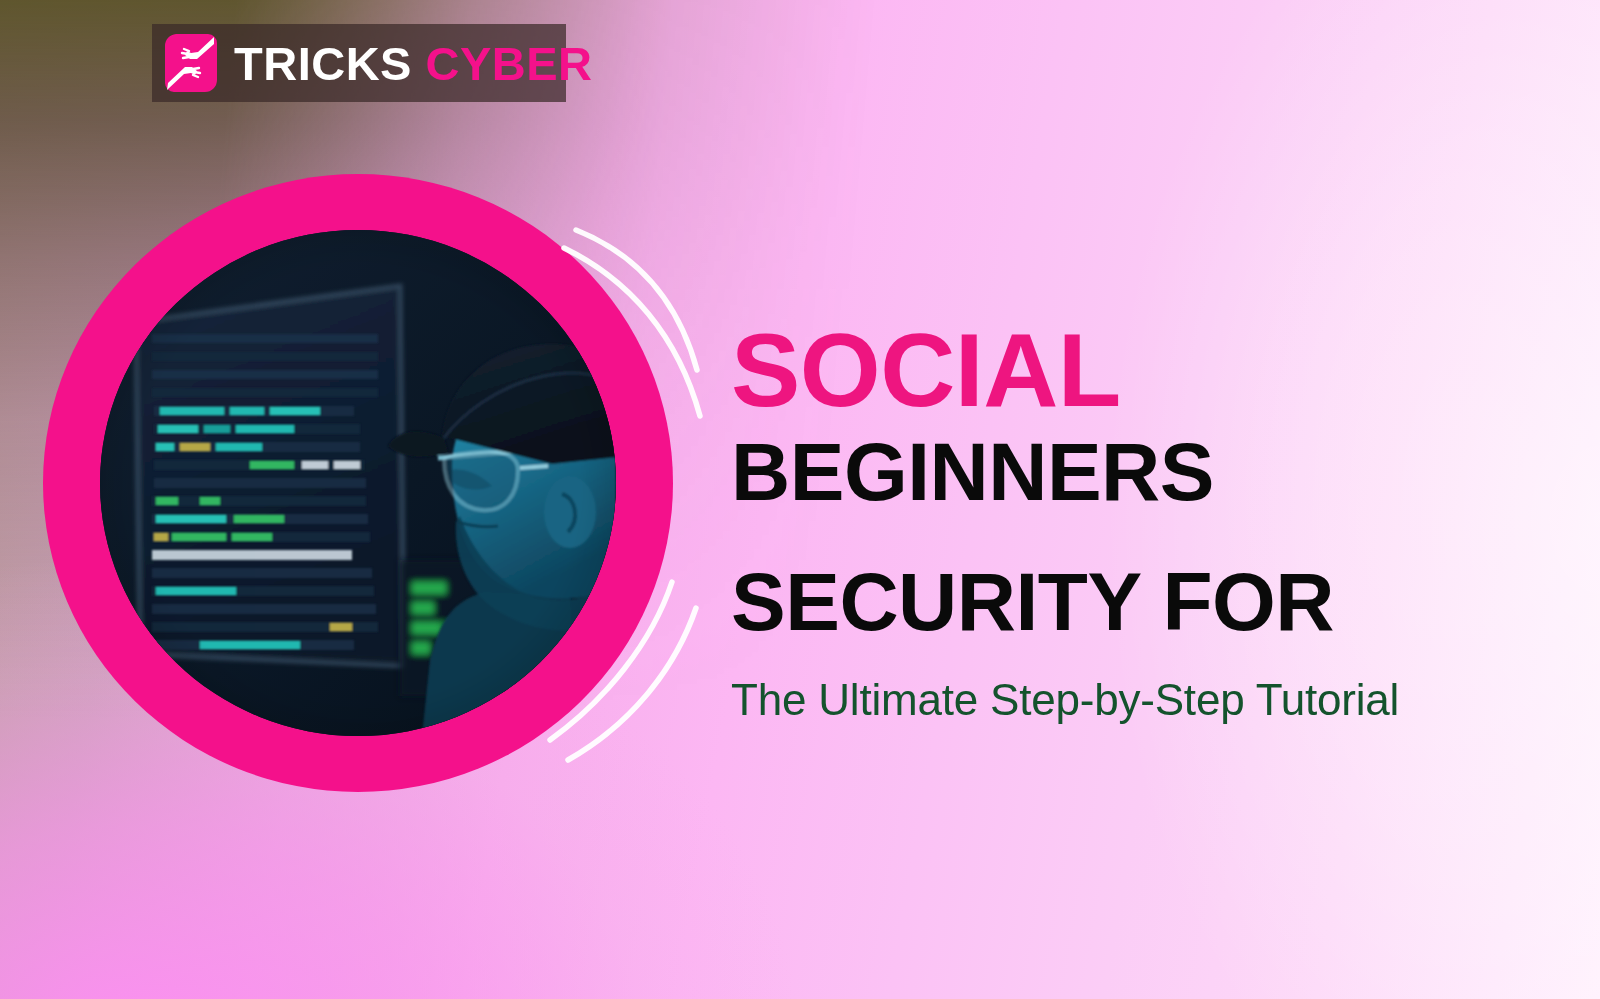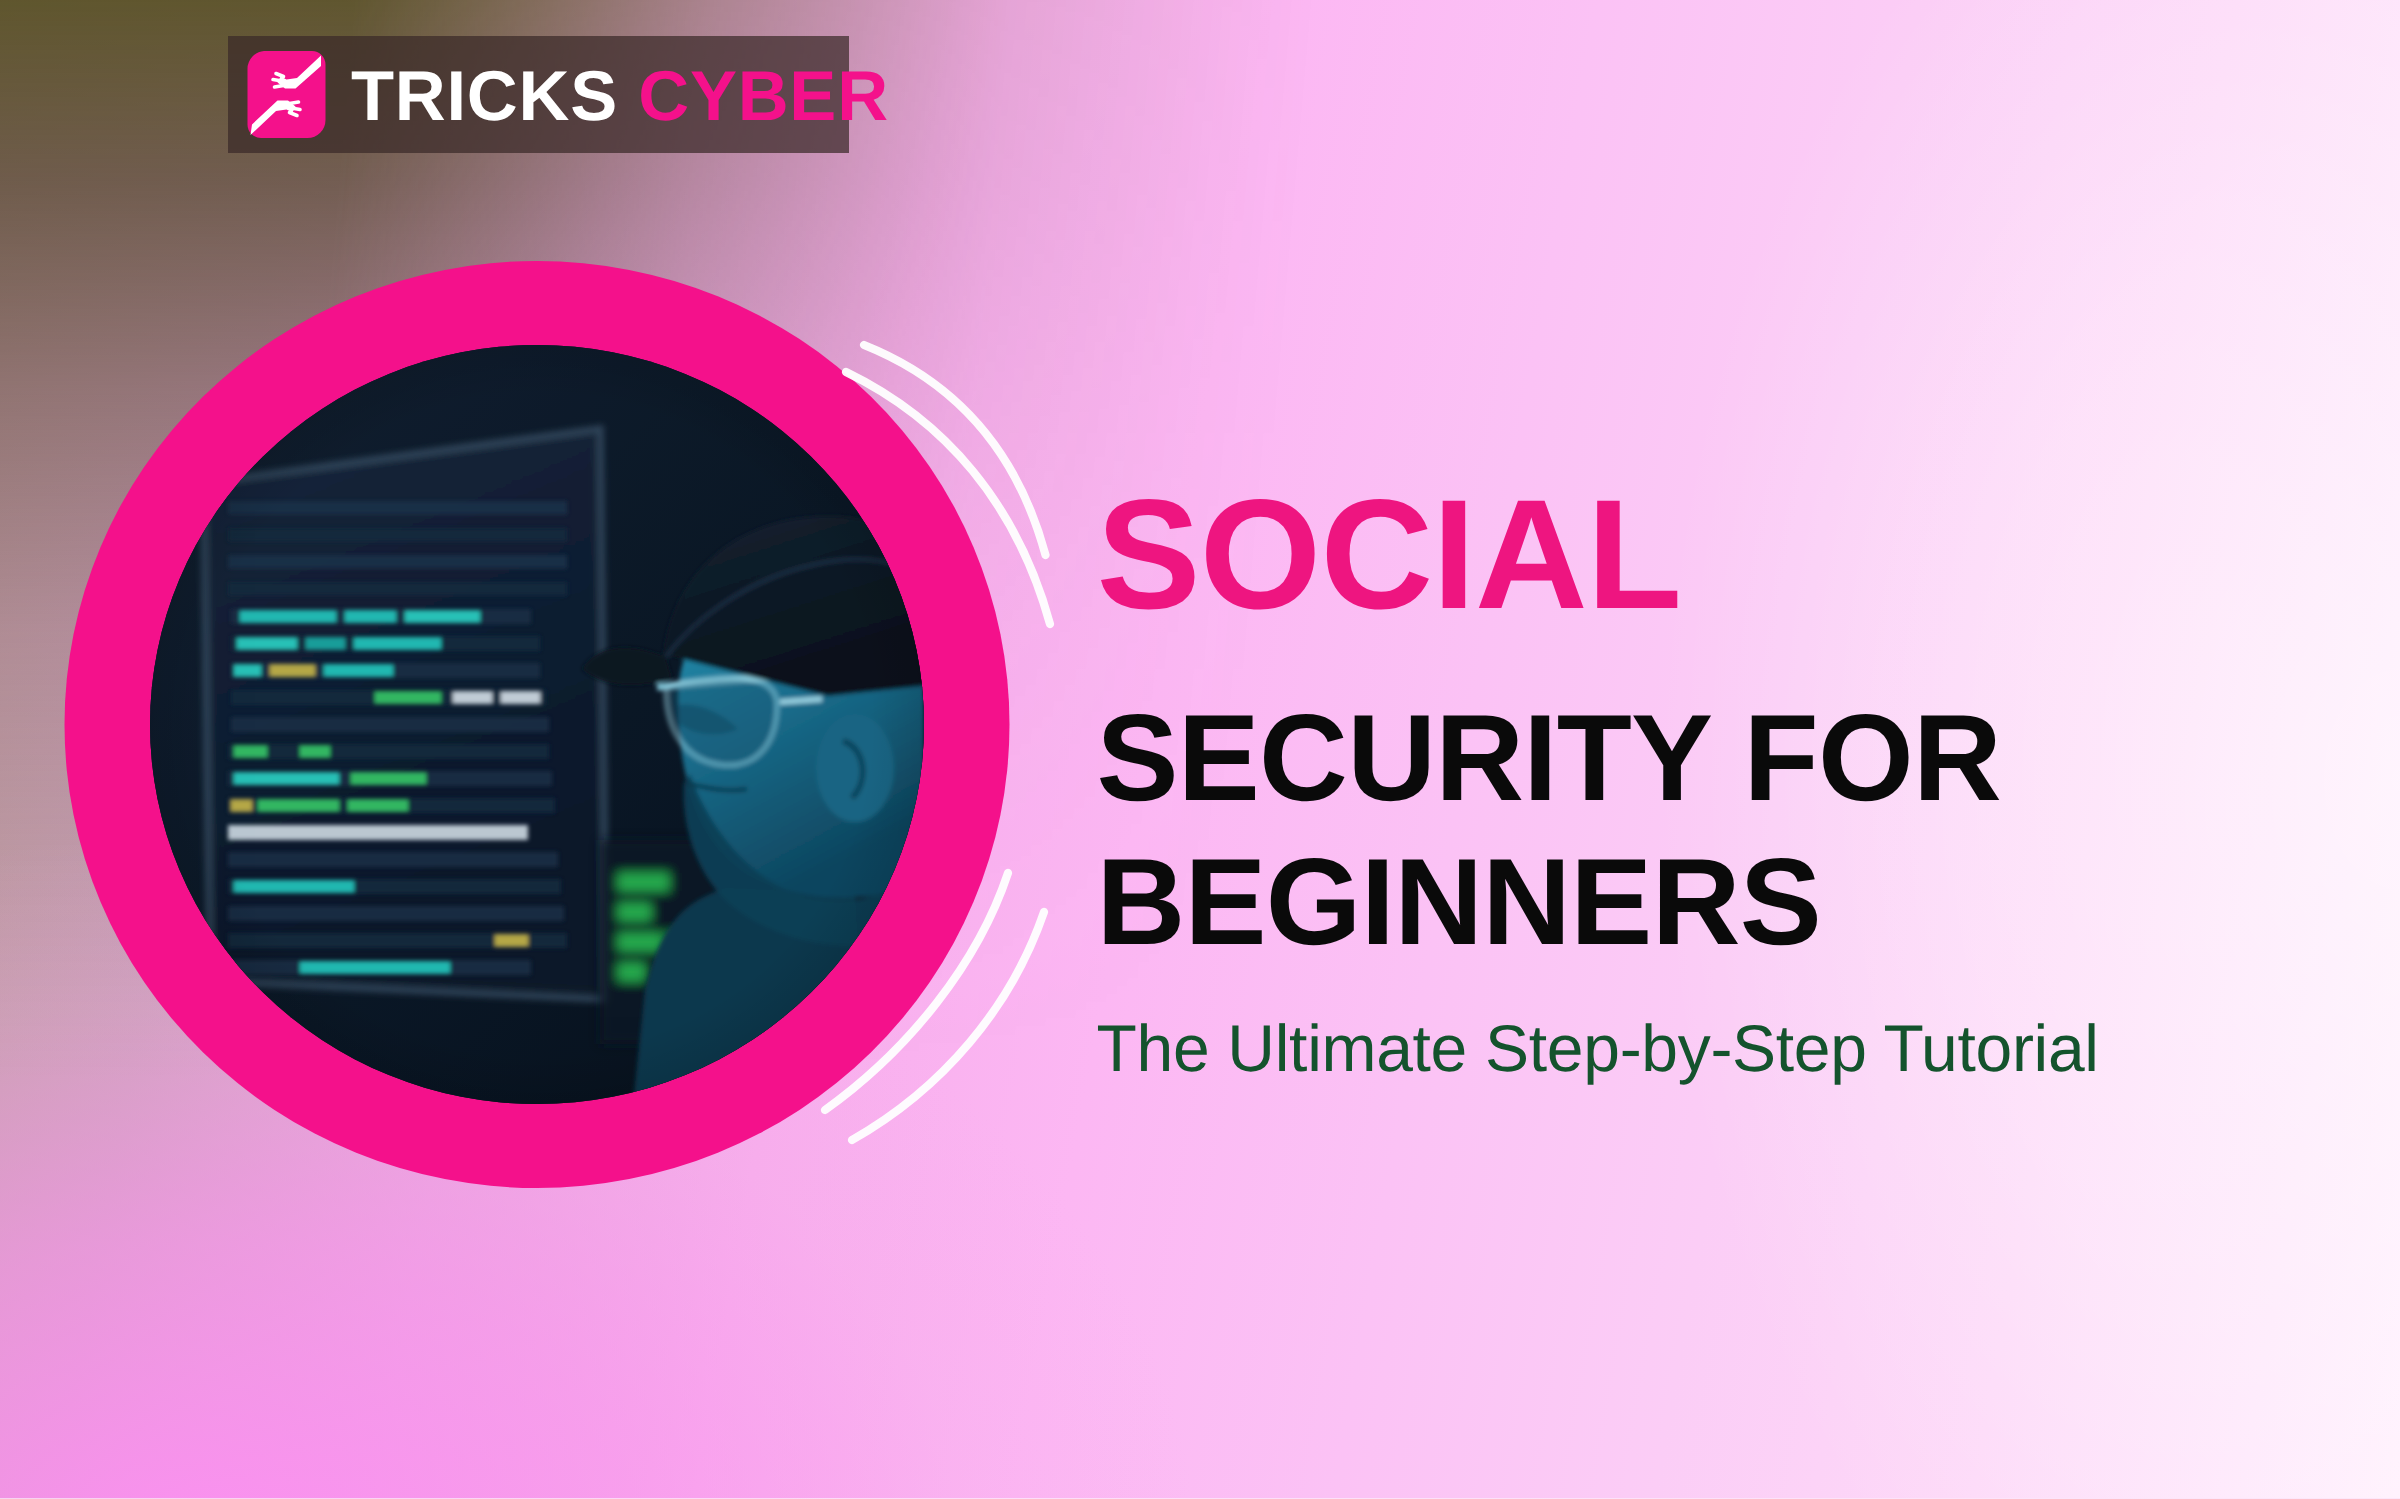--- a/index.html
+++ b/index.html
@@ -382,19 +382,19 @@
         <path d="M56 50 C116 74 158 120 177 190"></path>
         <path d="M44 68 C110 100 158 156 180 236"></path>
         <path d="M30 560 C86 520 132 462 152 402"></path>
         <path d="M48 580 C108 546 154 492 176 428"></path>
       </g>
     </svg>
   </div>
 
   <div class="copy">
     <div class="t-cyber">SOCIAL</div>
+    <div class="t-line l2">BEGINNERS</div>
     <div class="t-line l1">SECURITY FOR</div>
-    <div class="t-line l2">BEGINNERS</div>
     <div class="t-sub">The Ultimate Step-by-Step Tutorial</div>
   </div>
 
 
 </div>
 
 </body></html>

